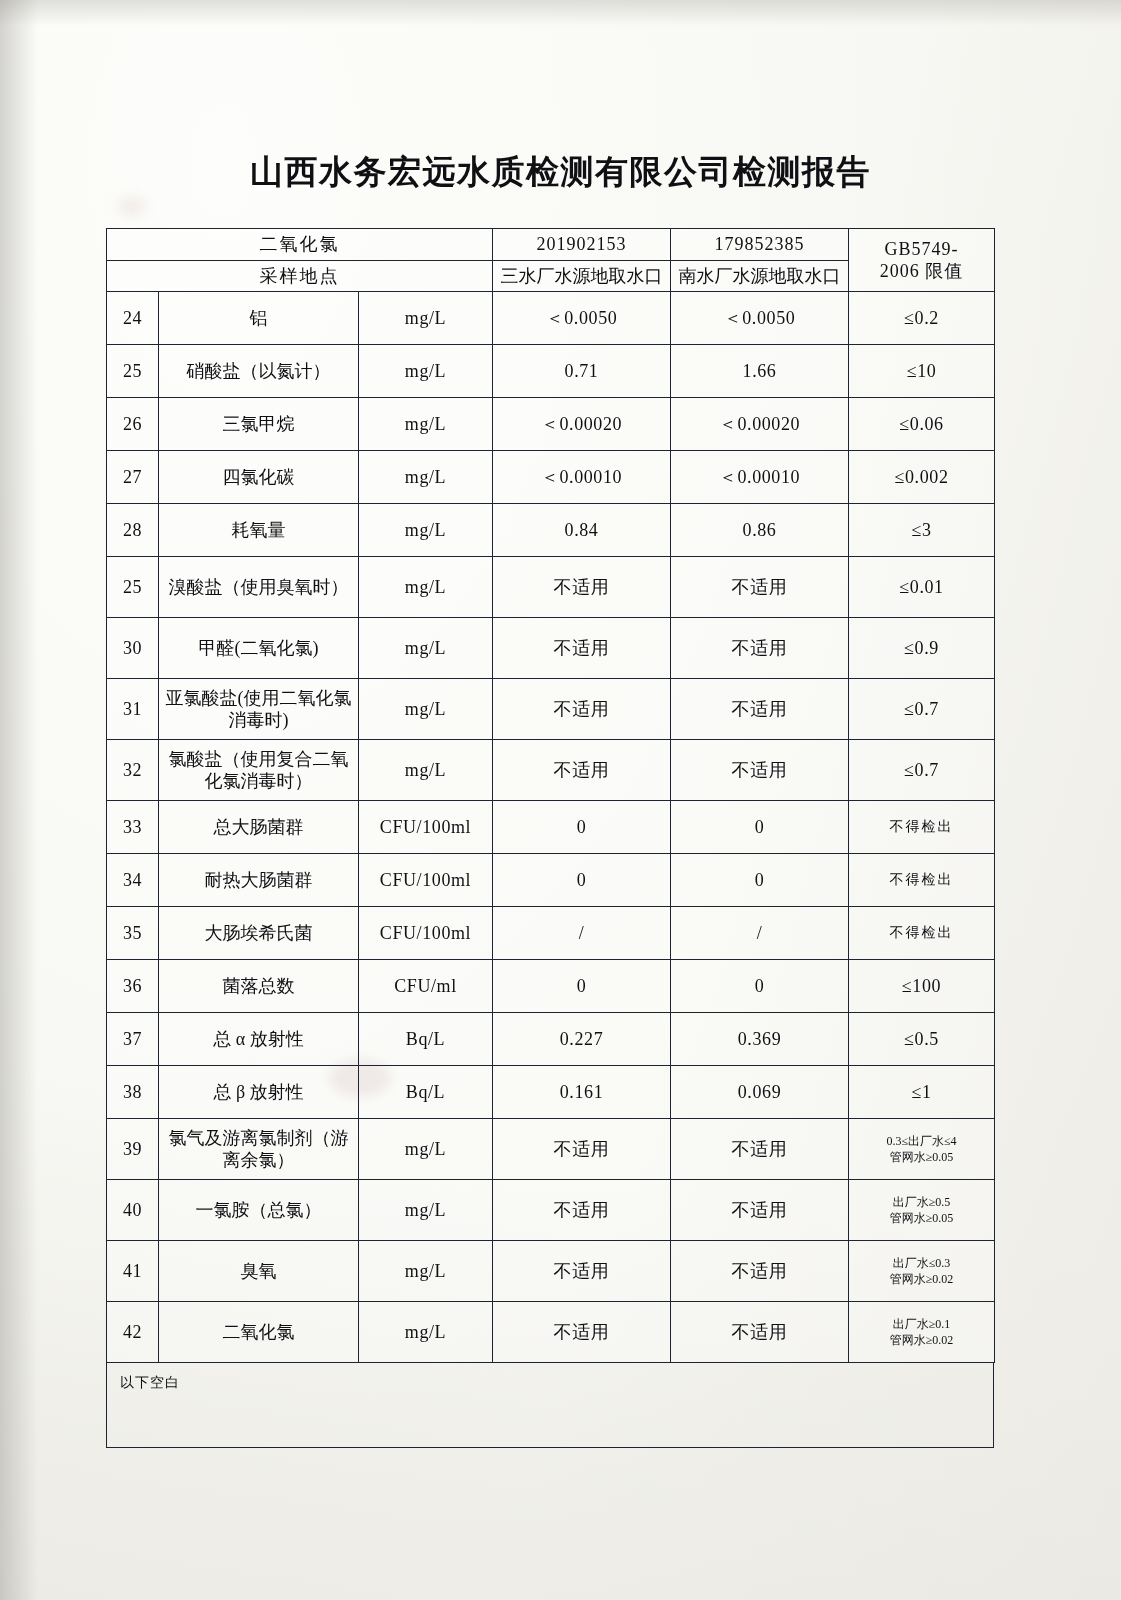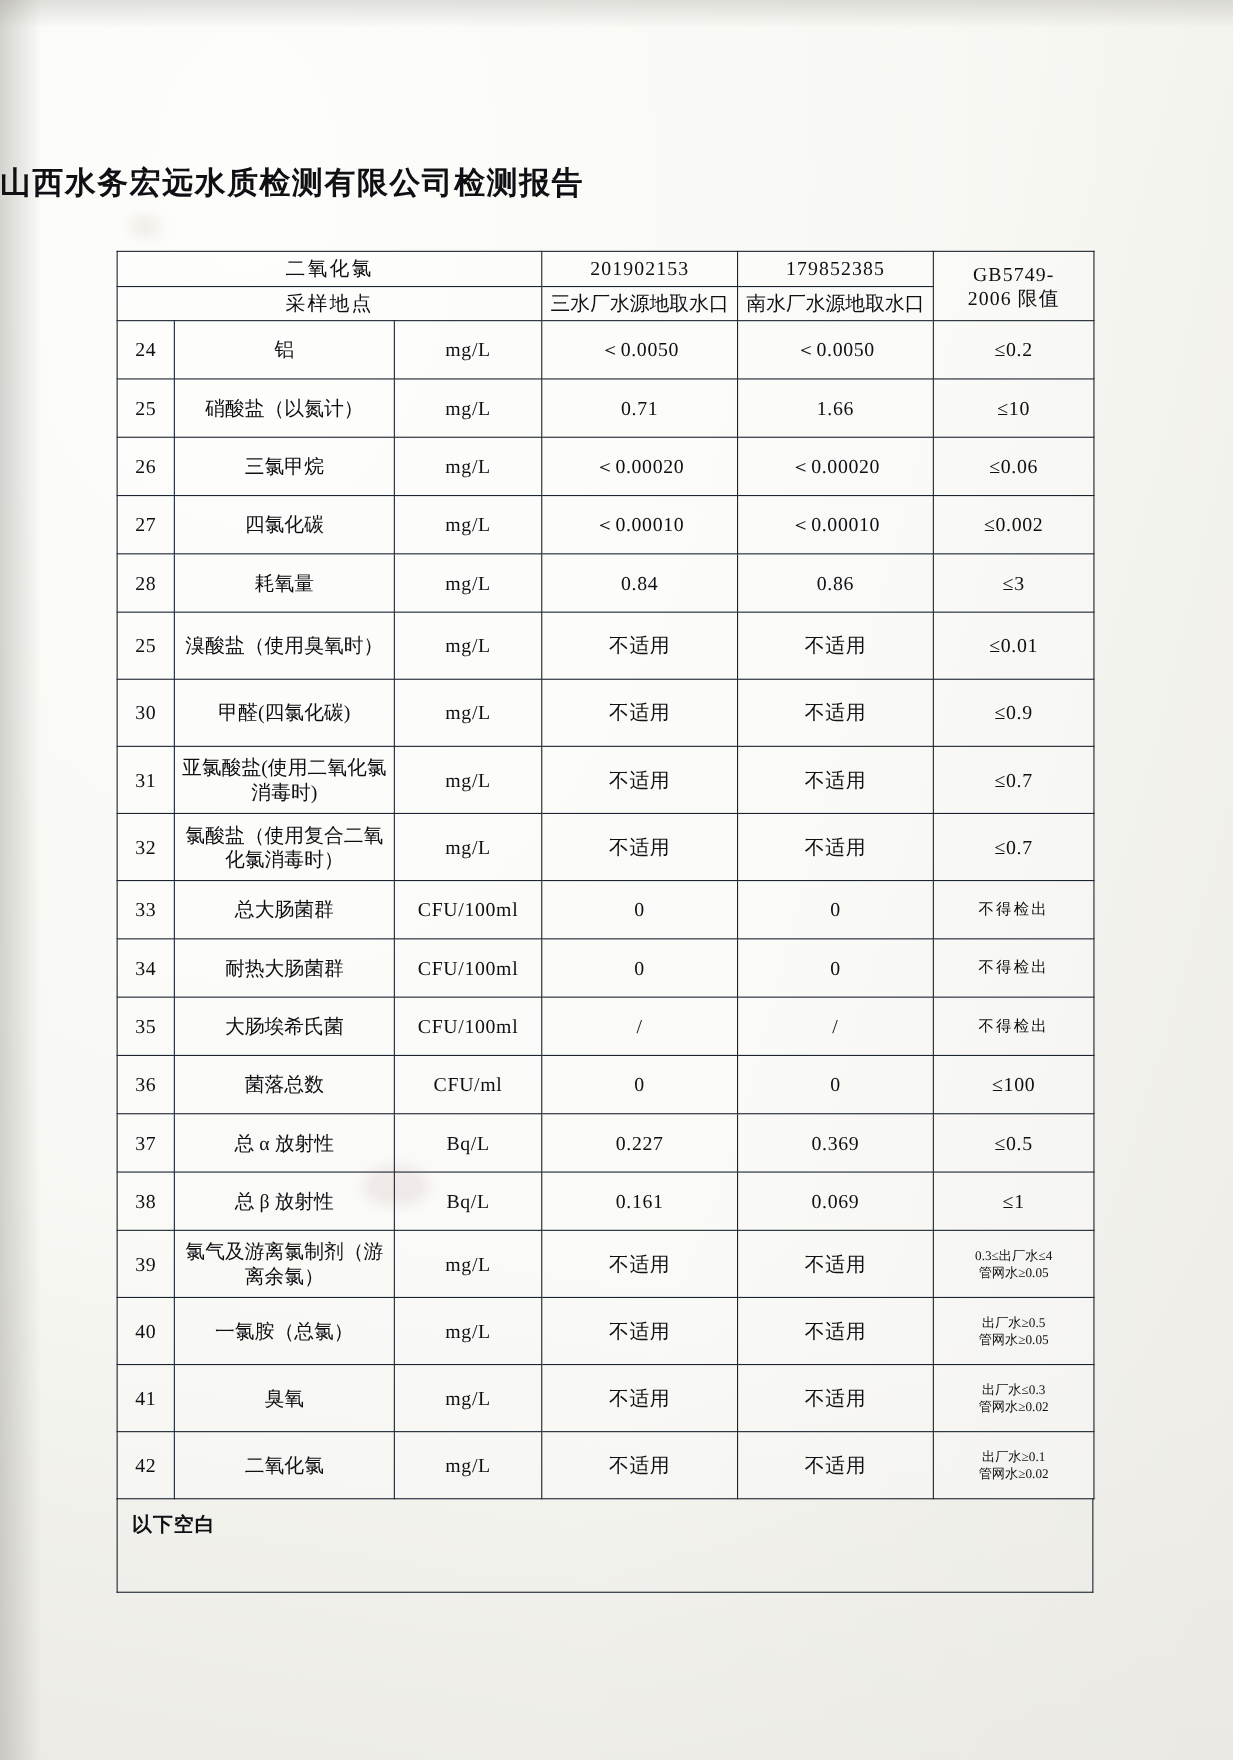--- a/index.html
+++ b/index.html
@@ -28,21 +28,22 @@
     pointer-events: none;
     background:
       linear-gradient(105deg, rgba(255,255,255,0) 60%, rgba(232,230,224,0.55) 100%),
       linear-gradient(190deg, rgba(250,250,247,0.0) 70%, rgba(226,224,218,0.5) 100%);
   }
   .doc-title {
     position: absolute;
     top: 128px;
     left: 0;
     width: 1121px;
-    font-size: 28px;
+    text-align: center;
+    font-size: 33px;
     font-weight: bold;
     letter-spacing: 1.5px;
     font-family: "DejaVu Serif", "Liberation Serif", serif;
   }
   .meta-row {
     position: absolute;
     top: 196px;
     left: 108px;
     width: 888px;
     display: flex;
@@ -127,23 +128,22 @@
   .blank-box {
     position: absolute;
     left: 106px;
     width: 888px;
     border: 1.6px solid #1b2430;
     border-top: none;
     box-sizing: border-box;
   }
   .blank-label {
     position: absolute;
-    font-size: 18px;
+    font-size: 14px;
     letter-spacing: 1px;
-    font-weight: bold;
   }
   .edge-shadow-left {
     position: absolute;
     left: 0; top: 0; bottom: 0; width: 38px;
     background: linear-gradient(to right, rgba(120,118,110,0.30), rgba(255,255,255,0));
     pointer-events: none;
   }
   .edge-shadow-top {
     position: absolute;
     left: 0; right: 0; top: 0; height: 26px;
@@ -239,21 +239,21 @@
         <tr class="r-tall">
           <td class="no">25</td>
           <td class="name">溴酸盐（使用臭氧时）</td>
           <td class="unit">mg/L</td>
           <td class="val">不适用</td>
           <td class="val">不适用</td>
           <td class="limit">≤0.01</td>
         </tr>
         <tr class="r-tall">
           <td class="no">30</td>
-          <td class="name">甲醛(四氯化碳)</td>
+          <td class="name">甲醛(二氧化氯)</td>
           <td class="unit">mg/L</td>
           <td class="val">不适用</td>
           <td class="val">不适用</td>
           <td class="limit">≤0.9</td>
         </tr>
         <tr class="r-tall">
           <td class="no">31</td>
           <td class="name">亚氯酸盐(使用二氧化氯消毒时)</td>
           <td class="unit">mg/L</td>
           <td class="val">不适用</td>

